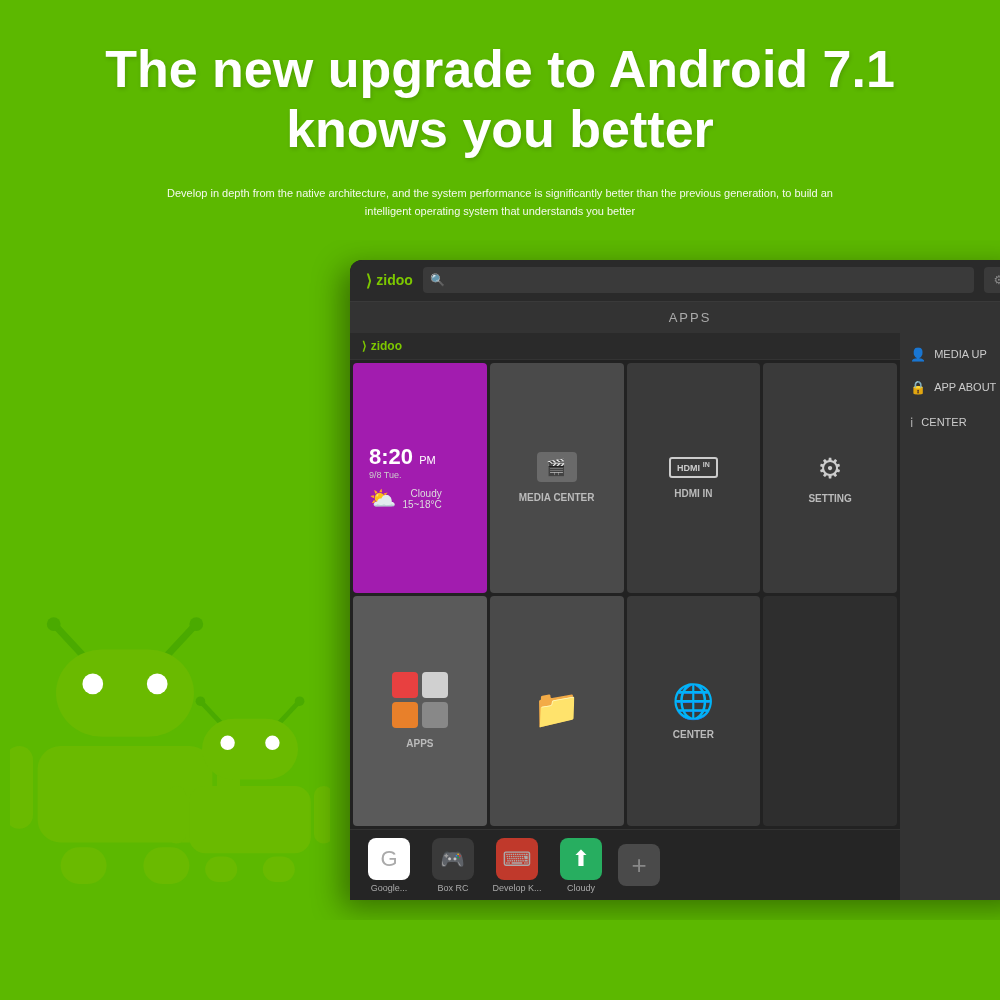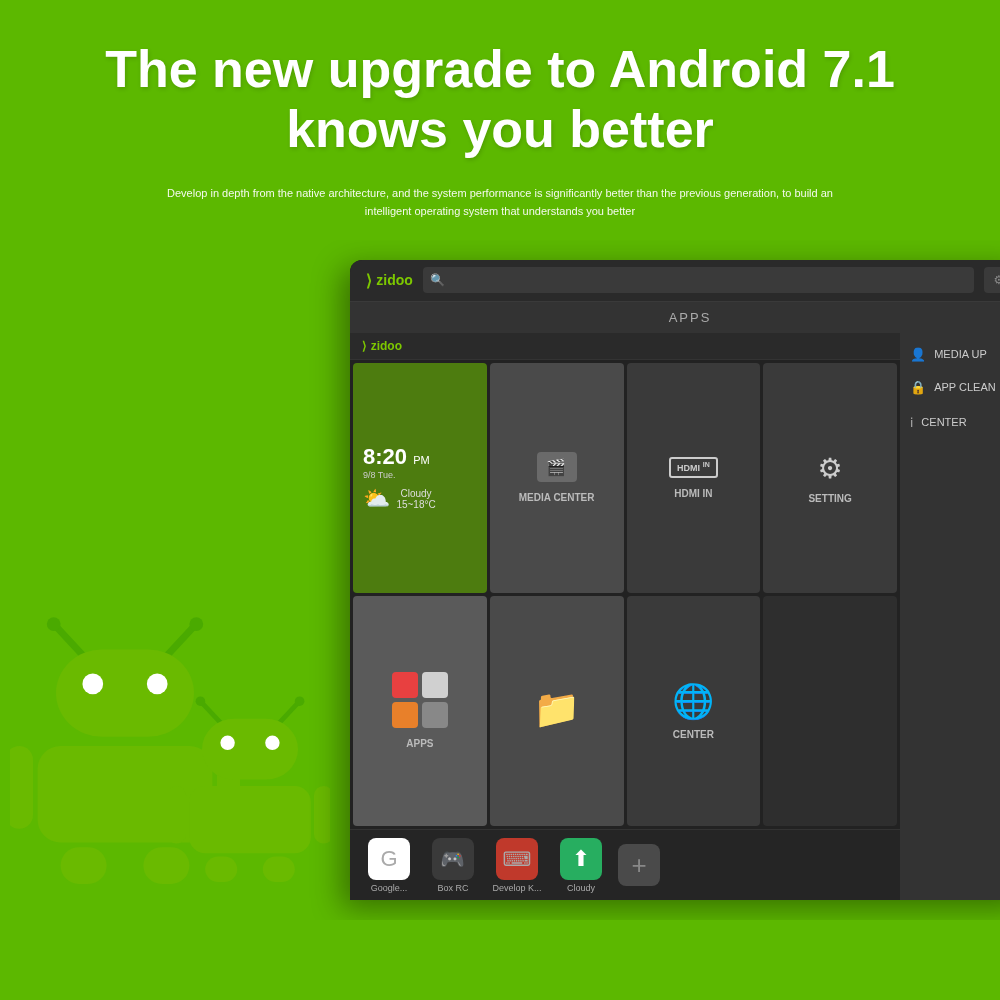--- a/index.html
+++ b/index.html
@@ -172,24 +172,25 @@
       color: white;
       font-size: 11px;
       text-align: center;
       position: relative;
     }
 
     
     .widget-weather {
       grid-column: 1;
       grid-row: 1;
-      background: #4d7c0f;
+      background: #a21caf;
       flex-direction: column;
       align-items: flex-start;
-      padding: 10px;
+      padding: 16px;
+      text-align: right;
     }
     .weather-time {
       font-size: 22px;
       font-weight: bold;
       color: white;
     }
     .weather-date {
       font-size: 9px;
       color: #ccc;
       margin-bottom: 6px;
@@ -523,21 +524,21 @@
 
       </div>
 
       <div class="tv-home-right">
         <div class="sidebar-item">
           <span class="sidebar-icon">👤</span>
           <span>MEDIA UP</span>
         </div>
         <div class="sidebar-item">
           <span class="sidebar-icon">🔒</span>
-          <span>APP CLEAN</span>
+          <span>APP ABOUT</span>
         </div>
         <div class="sidebar-item">
           <span class="sidebar-icon">ℹ</span>
           <span>CENTER</span>
         </div>
       </div>
 
     </div>
 
   </div>

